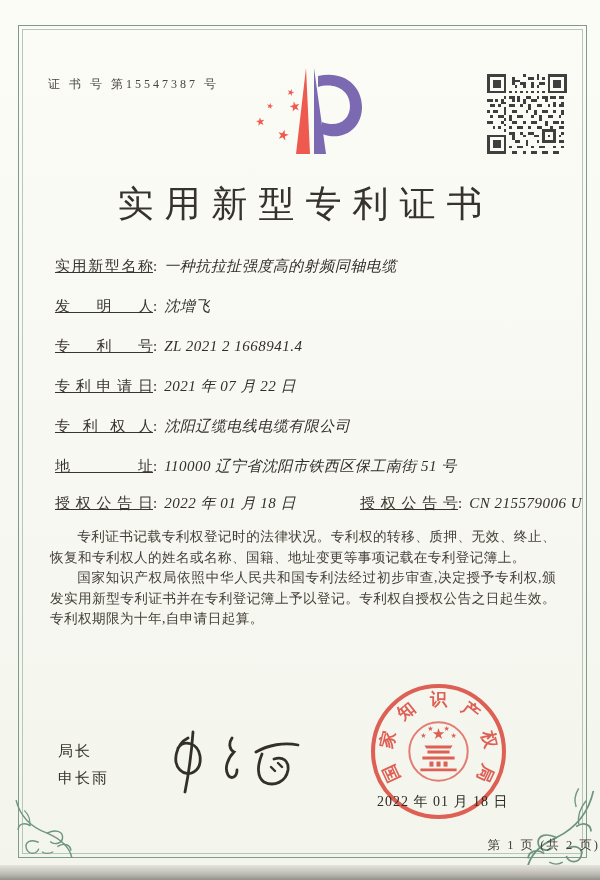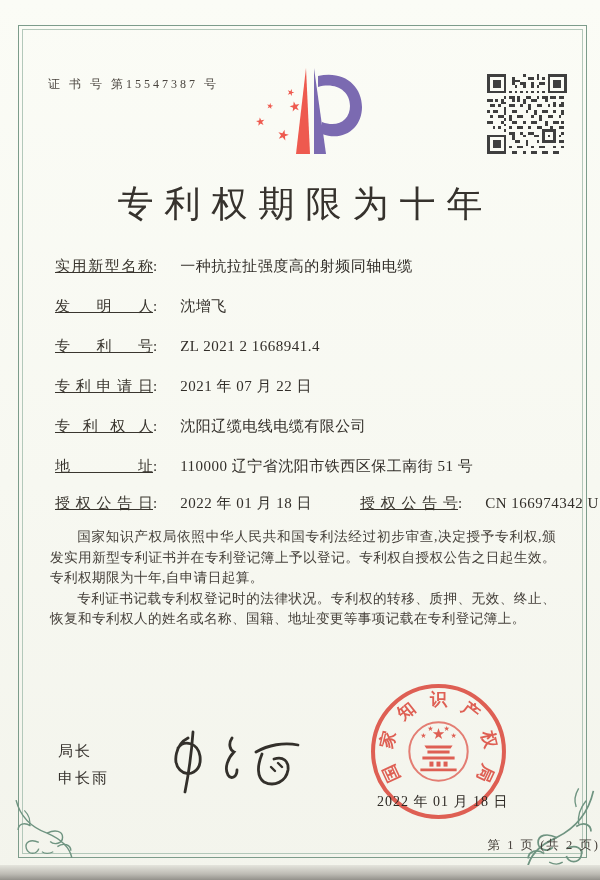--- a/index.html
+++ b/index.html
@@ -15,21 +15,21 @@
   .frame-outer{position:absolute;left:18px;top:25px;width:567px;height:831px;
     border:1.6px solid #7d9c8b;}
   .frame-inner{position:absolute;inset:3px;border:1px solid #b3c8ba;}
   .cert-no{position:absolute;left:48px;top:76px;font-size:12px;letter-spacing:3px;color:#4a453f;}
   .logo{position:absolute;left:246px;top:60px;}
   .qr{position:absolute;left:487px;top:74px;}
   .title{position:absolute;left:0;top:180px;width:100%;text-align:center;
     font-size:36px;letter-spacing:11px;color:#36322d;font-weight:500;text-indent:11px;}
   .field-row{position:absolute;left:55px;font-size:15px;white-space:nowrap;color:#322e29;}
   .jl{display:inline-block;width:98px;text-align:justify;text-align-last:justify;color:#3a362f;text-decoration:underline;}
-  .fvalue{margin-left:23px;letter-spacing:.5px;}
+  .fvalue{margin-left:7px;letter-spacing:.5px;font-style:italic;}
   .grant2{position:absolute;left:305px;top:0;}
   .paras{position:absolute;left:50px;top:527px;width:506px;font-size:13.6px;
     line-height:20.6px;color:#45403a;letter-spacing:.4px;text-align:justify;}
   .paras p{margin:0;text-indent:2em;}
   .sig-title{position:absolute;left:58px;top:742px;font-size:15px;letter-spacing:2px;color:#35312c;}
   .sig-name{position:absolute;left:58px;top:769px;font-size:15px;letter-spacing:2px;color:#35312c;}
   .sig-hand{position:absolute;left:158px;top:726px;}
   .seal{position:absolute;left:368px;top:681px;opacity:.92;}
   .seal-date{position:absolute;left:377px;top:793px;font-size:14px;letter-spacing:1px;color:#2e2a25;z-index:5;}
   .footer{position:absolute;left:0;top:837px;width:100%;text-align:right;font-size:12.5px;
@@ -65,21 +65,21 @@
     </svg>
   </div>
 
   <div class="qr">
     <svg width="80" height="80" viewBox="0 0 29 29" shape-rendering="crispEdges">
       <path fill="#3f3f3f" fill-rule="evenodd" d="M0 0h7v7H0z M1 1h5v5H1z M2 2h3v3H2z M22 0h7v7h-7z M23 1h5v5h-5z M24 2h3v3h-3z M0 22h7v7H0z M1 23h5v5H1z M2 24h3v3H2z M20 20h5v5h-5z M21 21h3v3h-3z"></path>
       <path fill="#3f3f3f" d="M22 22h1v1h-1z M8 6h1v1H8z M10 6h1v1h-1z M12 6h1v1h-1z M14 6h1v1h-1z M16 6h1v1h-1z M18 6h1v1h-1z M20 6h1v1h-1z M6 8h1v1H6z M6 10h1v1H6z M6 12h1v1H6z M6 14h1v1H6z M6 16h1v1H6z M6 18h1v1H6z M6 20h1v1H6z M9 1h1v2H9z M10 2h2v1h-2z M13 0h1v1h-1z M15 1h2v1h-2z M18 0h1v2h-1z M20 1h1v1h-1z M9 3h1v1H9z M12 3h2v1h-2z M16 3h1v2h-1z M19 3h2v1h-2z M10 4h1v1h-1z M13 4h1v1h-1z M18 4h1v1h-1z M8 8h2v1H8z M11 8h1v2h-1z M14 8h2v1h-2z M18 8h1v1h-1z M20 8h2v1h-2z M23 8h2v1h-2z M26 8h2v1h-2z M0 9h2v1H0z M3 9h1v1H3z M5 9h1v2H5z M9 9h1v1H9z M13 9h1v2h-1z M16 9h2v1h-2z M21 9h1v1h-1z M24 10h1v2h-1z M27 10h1v1h-1z M1 11h2v1H1z M4 11h1v1H4z M8 11h2v1H8z M12 11h1v1h-1z M15 11h1v2h-1z M18 11h2v1h-2z M22 11h1v1h-1z M26 11h2v1h-2z M0 13h1v1H0z M2 13h2v1H2z M6 13h1v1H6z M9 13h2v1H9z M14 13h1v1h-1z M17 13h1v2h-1z M20 13h2v1h-2z M24 13h1v1h-1z M27 13h1v2h-1z M1 15h1v1H1z M4 15h2v1H4z M8 15h1v2H8z M11 15h2v1h-2z M16 15h1v1h-1z M19 15h1v2h-1z M22 15h2v1h-2z M26 15h1v1h-1z M0 17h2v1H0z M5 17h1v1H5z M9 17h2v1H9z M13 17h1v1h-1z M16 17h2v1h-2z M21 17h1v2h-1z M24 17h2v1h-2z M27 17h1v1h-1z M2 19h1v1H2z M4 19h1v1H4z M8 19h1v1H8z M11 19h2v1h-2z M15 19h1v1h-1z M18 19h2v1h-2z M23 19h1v1h-1z M26 19h2v1h-2z M8 21h2v1H8z M12 21h1v1h-1z M15 21h2v1h-2z M27 21h1v1h-1z M9 22h1v2H9z M13 22h1v1h-1z M17 22h2v1h-2z M26 22h1v1h-1z M10 24h2v1h-2z M14 24h1v2h-1z M18 24h1v1h-1z M26 24h2v1h-2z M8 26h1v1H8z M11 26h2v1h-2z M16 26h1v1h-1z M19 26h2v1h-2z M24 26h1v1h-1z M27 26h1v1h-1z M9 28h2v1H9z M13 28h1v1h-1z M16 28h2v1h-2z M20 28h2v1h-2z M24 28h2v1h-2z"></path>
     </svg>
   </div>
 
-  <div class="title">专利权期限为十年</div>
+  <div class="title">实用新型专利证书</div>
 
   <div class="field-row" style="top:257px">
     <span class="jl">实用新型名称</span><span>:</span><span class="fvalue">一种抗拉扯强度高的射频同轴电缆</span>
   </div>
   <div class="field-row" style="top:297px">
     <span class="jl">发明人</span><span>:</span><span class="fvalue">沈增飞</span>
   </div>
   <div class="field-row" style="top:337px">
     <span class="jl">专利号</span><span>:</span><span class="fvalue">ZL 2021 2 1668941.4</span>
   </div>
@@ -89,27 +89,27 @@
   <div class="field-row" style="top:417px">
     <span class="jl">专利权人</span><span>:</span><span class="fvalue">沈阳辽缆电线电缆有限公司</span>
   </div>
   <div class="field-row" style="top:457px">
     <span class="jl">地址</span><span>:</span><span class="fvalue">110000  辽宁省沈阳市铁西区保工南街 51 号</span>
   </div>
 
   <div class="field-row" style="top:494px">
     <span class="jl">授权公告日</span><span>:</span><span class="fvalue">2022 年 01 月 18 日</span>
     <span class="grant2">
-      <span class="jl">授权公告号</span><span>:</span><span class="fvalue">CN 166974342 U</span>
+      <span class="jl">授权公告号</span><span>:</span><span class="fvalue">CN 215579006 U</span>
     </span>
   </div>
 
   <div class="paras">
+    <p>专利证书记载专利权登记时的法律状况。专利权的转移、质押、无效、终止、恢复和专利权人的姓名或名称、国籍、地址变更等事项记载在专利登记簿上。</p>
     <p>国家知识产权局依照中华人民共和国专利法经过初步审查,决定授予专利权,颁发实用新型专利证书并在专利登记簿上予以登记。专利权自授权公告之日起生效。专利权期限为十年,自申请日起算。</p>
-    <p>专利证书记载专利权登记时的法律状况。专利权的转移、质押、无效、终止、恢复和专利权人的姓名或名称、国籍、地址变更等事项记载在专利登记簿上。</p>
   </div>
 
   <div class="sig-title">局长</div>
   <div class="sig-name">申长雨</div>
 
   <div class="sig-hand">
     <svg width="152" height="72" viewBox="0 0 152 72" fill="none" stroke="#33302b" stroke-width="2.8" stroke-linecap="round">
       <path d="M30 12 C18 18 14 36 22 44 C30 52 44 46 42 30 C40 17 26 13 20 22"></path>
       <path d="M35 6 C34 20 31 46 27 66"></path>
       <path d="M74 12 C70 18 72 24 76 26 C70 32 66 42 70 49 C73 54 79 51 79 44"></path>

